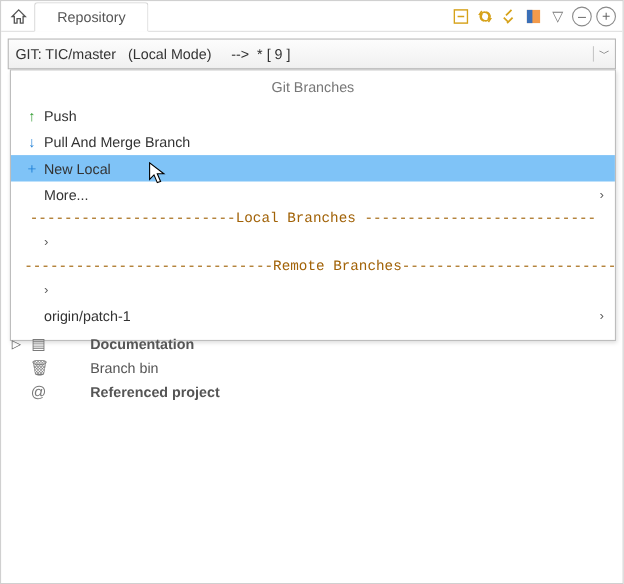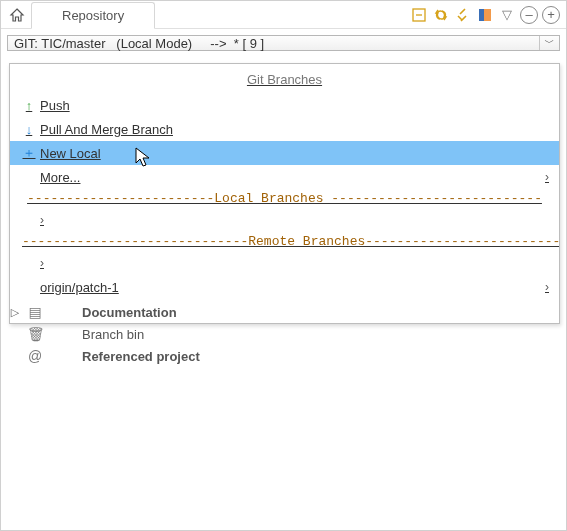--- a/index.html
+++ b/index.html
@@ -1,32 +1,32 @@
 <!DOCTYPE html>
 <html><head>
 <meta charset="utf-8">
 <style>
   * { box-sizing: border-box; margin: 0; padding: 0; }
   body { font-family: "Segoe UI", Tahoma, sans-serif; font-size: 13px; color: #333; background: #fff; width: 567px; height: 531px; overflow: hidden; position: relative; border: 1px solid #d0d0d0; }
 
   .topbar { height: 28px; display: flex; align-items: center; border-bottom: 1px solid #e0e0e0; padding: 0 4px 0 8px; }
   .home-ico { width: 16px; height: 16px; display: inline-block; margin-right: 6px; }
-  .tab { display: inline-flex; align-items: center; height: 27px; padding: 0 30px; border: 1px solid #d7d7d7; border-bottom-color: #fff; border-radius: 3px 3px 0 0; background: #fff; font-size: 13px; color: #555; margin-bottom: -1px; }
+  .tab { display: inline-flex; align-items: center; height: 27px; padding: 0 20px; border: 1px solid #d7d7d7; border-bottom-color: #fff; border-radius: 3px 3px 0 0; background: #fff; font-size: 13px; color: #555; margin-bottom: -1px; }
   .spacer { flex: 1; }
   .tool-icons { display: flex; align-items: center; gap: 4px; padding-right: 2px; }
   .tool-icons > span { width: 18px; height: 18px; display: inline-flex; align-items: center; justify-content: center; font-size: 13px; cursor: pointer; }
   .ti1 svg { display: block; }
   .circle-btn { border: 1px solid #8a8a8a; border-radius: 50%; width: 14px; height: 14px; font-size: 11px; line-height: 12px; text-align: center; color: #666; }
   .tri-down { color: #7a7a7a; font-size: 9px; }
 
-  .branch-bar { margin: 6px 6px 0 6px; height: 16px; display: flex; align-items: center; border: 1px solid #b7b7b7; background: linear-gradient(#fdfdfd,#f0f0f0); }
+  .branch-bar { margin: 6px 6px 0 6px; height: 28px; display: flex; align-items: center; border: 1px solid #b7b7b7; background: linear-gradient(#fdfdfd,#f0f0f0); }
   .branch-bar .label { padding: 0 6px; color: #333; flex: 1; white-space: pre; }
   .branch-bar .dd { width: 20px; text-align: center; border-left: 1px solid #c7c7c7; color: #555; font-size: 10px; }
 
-  .popup { position: absolute; left: 8px; top: 62px; right: 6px; background: #fff; border: 1px solid #bdbdbd; box-shadow: 1px 2px 4px rgba(0,0,0,0.15); padding: 4px 0 24px 0; text-decoration: underline; }
+  .popup { position: absolute; left: 8px; top: 62px; right: 6px; background: #fff; border: 1px solid #bdbdbd; box-shadow: 1px 2px 4px rgba(0,0,0,0.15); padding: 4px 0 10px 0; }
   .popup-title { text-align: center; color: #777; font-size: 13px; padding: 4px 0 6px 0; }
   .row { display: flex; align-items: center; height: 24px; padding: 0 10px 0 8px; cursor: pointer; }
   .row .ricon { width: 22px; text-align: center; font-size: 13px; }
   .row .rlabel { flex: 1; }
   .row .chev { color: #5a5a5a; font-size: 12px; }
   .row.sel { background: #7fc3f7; }
   .divider { color: #a16207; font-family: "Courier New", monospace; font-size: 13px; text-align: center; padding: 2px 12px; white-space: nowrap; overflow: hidden; }
 
   .tree { position: absolute; left: 8px; top: 300px; right: 6px; }
   .tree-row { display: flex; align-items: center; height: 22px; gap: 6px; }

